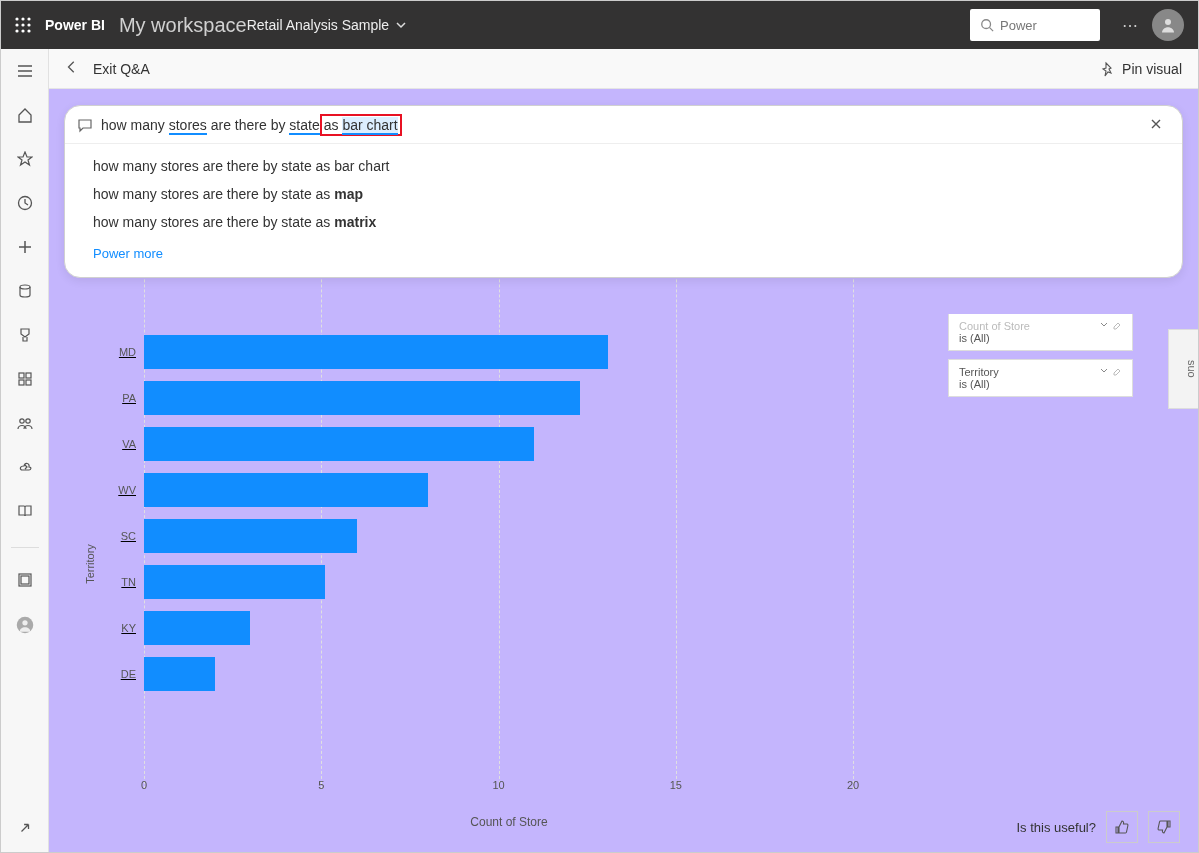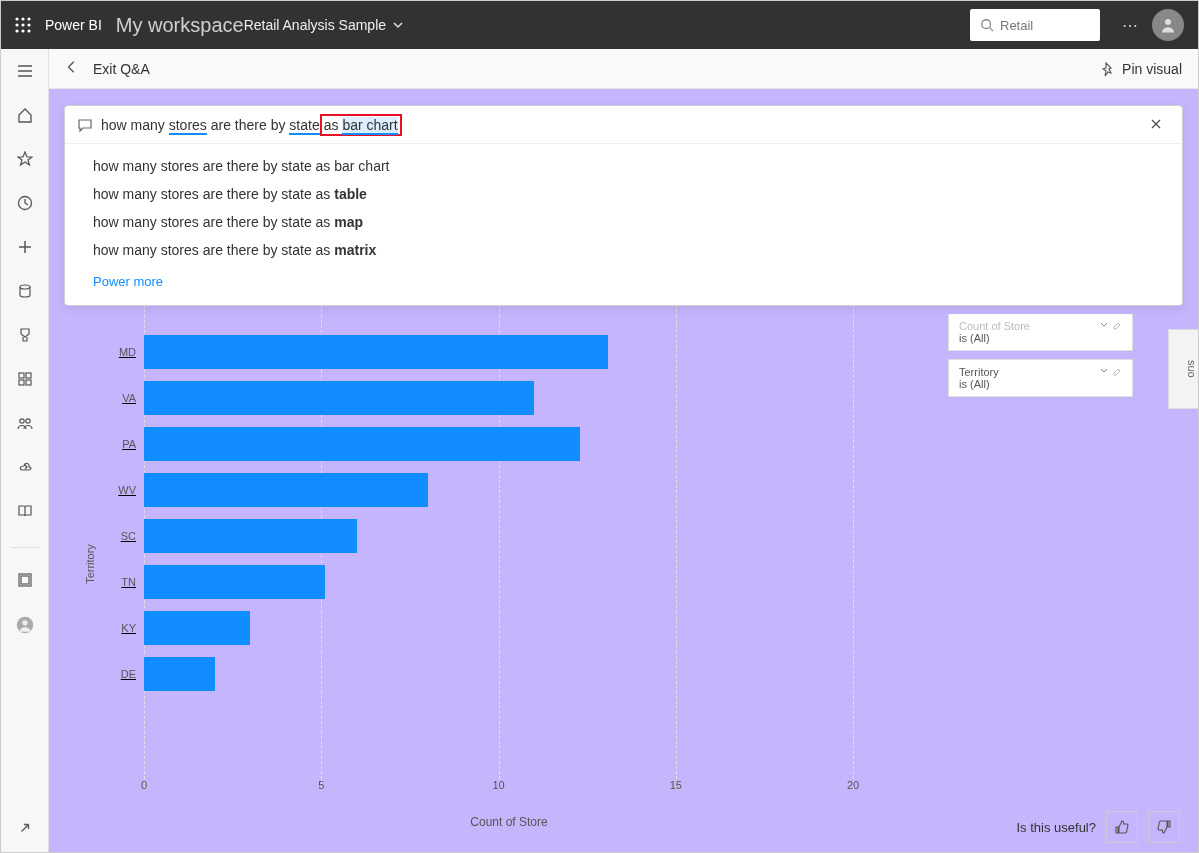--- a/index.html
+++ b/index.html
@@ -1,40 +1,40 @@
 <!DOCTYPE html>
 <html><head>
 <meta charset="utf-8">
 <style>
 * { box-sizing: border-box; margin: 0; padding: 0; font-family: 'Segoe UI', Tahoma, sans-serif; }
 body { width: 1199px; height: 853px; overflow: hidden; background: #fff; border: 1px solid #ccc; }
 .topbar { height: 48px; background: #333232; display: flex; align-items: center; color: #fff; padding: 0 14px; }
 .topbar .waffle { width: 16px; height: 16px; margin-right: 14px; cursor: pointer; }
-.topbar .brand { font-weight: 400; font-size: 14px; margin-right: 14px; }
+.topbar .brand { font-weight: 700; font-size: 14px; margin-right: 14px; }
 .topbar .workspace { font-size: 20px; color: #d0d0d0; }
 .topbar .center { flex: 1; display: flex; justify-content: flex-start; align-items: center; font-size: 14px; color: #eee; }
 .topbar .center svg { margin-left: 6px; }
 .topbar .search { background: #fff; width: 130px; height: 32px; display: flex; align-items: center; border-radius: 2px; padding: 0 10px; color: #555; margin-right: 10px; }
 .topbar .search svg { margin-right: 6px; }
 .topbar .search span { font-size: 13px; color: #777; }
 .topbar .more { margin: 0 12px; color: #ccc; font-size: 16px; letter-spacing: 2px; cursor: pointer; }
 .topbar .avatar { width: 32px; height: 32px; border-radius: 50%; background: #888; display: flex; align-items: center; justify-content: center; }
 .main { display: flex; height: 804px; }
 .leftnav { width: 48px; background: #f7f7f7; border-right: 1px solid #e1e1e1; display: flex; flex-direction: column; align-items: center; padding-top: 14px; gap: 24px; color: #555; }
 .leftnav .sep { flex: 0 0 1px; width: 28px; background: #ddd; }
 .leftnav .spacer { flex: 1; }
 .leftnav .navicon { cursor: pointer; }
 .content { flex: 1; position: relative; background: #c4b5fd; }
 .subhead { height: 40px; border-bottom: 1px solid #e5e5e5; display: flex; align-items: center; padding: 0 16px; background: #f9f9f9; }
 .subhead .back { margin-right: 14px; cursor: pointer; color: #555; }
 .subhead .exit { font-size: 14px; color: #333; cursor: pointer; }
 .subhead .gap { flex: 1; }
 .subhead .pin { display: flex; align-items: center; font-size: 14px; color: #333; cursor: pointer; }
 .subhead .pin svg { margin-right: 6px; }
-.qna-box { position: absolute; top: 56px; left: 15px; right: 15px; background: #fff; border: 1px solid #d0d0d0; border-radius: 4px; z-index: 10; box-shadow: 0 3px 10px rgba(0,0,0,0.08); }
+.qna-box { position: absolute; top: 56px; left: 15px; right: 15px; background: #fff; border: 1px solid #d0d0d0; border-radius: 16px; z-index: 10; box-shadow: 0 3px 10px rgba(0,0,0,0.08); }
 .qna-input { height: 38px; display: flex; align-items: center; padding: 0 12px; border-bottom: 1px solid #eee; }
 .qna-input svg { margin-right: 8px; color: #666; flex: none; }
 .qna-input .text { font-size: 14px; color: #333; flex: 1; }
 .qna-input .text .ul1 { border-bottom: 2px solid #118DFF; }
 .qna-input .text .ul2 { border-bottom: 2px solid #118DFF; }
 .qna-input .text .hl { background: rgba(17, 141, 255, 0.15); }
 .redbox { border: 2px solid #e81123; padding: 1px 2px; display: inline-block; }
 .qna-input .clear { cursor: pointer; color: #555; }
 .suggest { padding: 8px 0 12px; }
 .sugg-item { padding: 6px 28px; font-size: 14px; color: #333; cursor: pointer; }
@@ -86,21 +86,21 @@
     <span>Retail Analysis Sample</span>
     <svg width="12" height="12" viewBox="0 0 12 12">
         <path d="M2 4l4 4 4-4" stroke="#ddd" stroke-width="1.5" fill="none"></path>
       </svg>
   </div>
   <div class="search">
     <svg width="14" height="14" viewBox="0 0 16 16">
         <circle cx="7" cy="7" r="5" stroke="#888" stroke-width="1.5" fill="none"></circle>
         <line x1="11" y1="11" x2="15" y2="15" stroke="#888" stroke-width="1.5"></line>
       </svg>
-    <span>Retail</span>
+    <span>Power</span>
   </div>
   <div class="more">⋯</div>
   <div class="avatar">
     <svg width="18" height="18" viewBox="0 0 24 24">
         <circle cx="12" cy="8" r="4" fill="#ddd"></circle>
         <path d="M4 22c0-4 4-7 8-7s8 3 8 7" fill="#ddd"></path>
       </svg>
   </div>
 </div>
 
@@ -185,21 +185,20 @@
           </svg>
         <div class="text">
           <span>how many </span><span class="ul1">stores</span><span> are there by </span><span class="ul2">state</span><span class="redbox"><span> as </span><span class="ul2 hl">bar chart</span></span>
         </div>
         <div class="clear"><svg width="12" height="12" viewBox="0 0 12 12">
               <path d="M2 2l8 8M10 2l-8 8" stroke="#555" stroke-width="1.4"></path>
             </svg></div>
       </div>
       <div class="suggest" id="sugg-container">
           <div class="sugg-item">how many stores are there by state as bar chart</div>
-          <div class="sugg-item">how many stores are there by state as <span class="b">table</span></div>
           <div class="sugg-item">how many stores are there by state as <span class="b">map</span></div>
           <div class="sugg-item">how many stores are there by state as <span class="b">matrix</span></div>
           <div class="show-more">Power more</div>
         </div>
     </div>
 
     <div class="canvas">
       <div class="chart-area">
         <div class="ylabel">Territory</div>
         <div class="gridlines" id="gridlines">
@@ -208,26 +207,26 @@
             <div class="vg" style="left: 354.545px;"></div>
             <div class="vg" style="left: 531.818px;"></div>
             <div class="vg" style="left: 709.091px;"></div>
           </div>
         <div class="bars" id="bars">
             <div class="bar-row">
               <div class="bar-cat">MD</div>
               <div class="bar" style="width: 464.455px;"></div>
             </div>
             <div class="bar-row">
+              <div class="bar-cat">PA</div>
+              <div class="bar" style="width: 436.091px;"></div>
+            </div>
+            <div class="bar-row">
               <div class="bar-cat">VA</div>
               <div class="bar" style="width: 390px;"></div>
-            </div>
-            <div class="bar-row">
-              <div class="bar-cat">PA</div>
-              <div class="bar" style="width: 436.091px;"></div>
             </div>
             <div class="bar-row">
               <div class="bar-cat">WV</div>
               <div class="bar" style="width: 283.636px;"></div>
             </div>
             <div class="bar-row">
               <div class="bar-cat">SC</div>
               <div class="bar" style="width: 212.727px;"></div>
             </div>
             <div class="bar-row">

